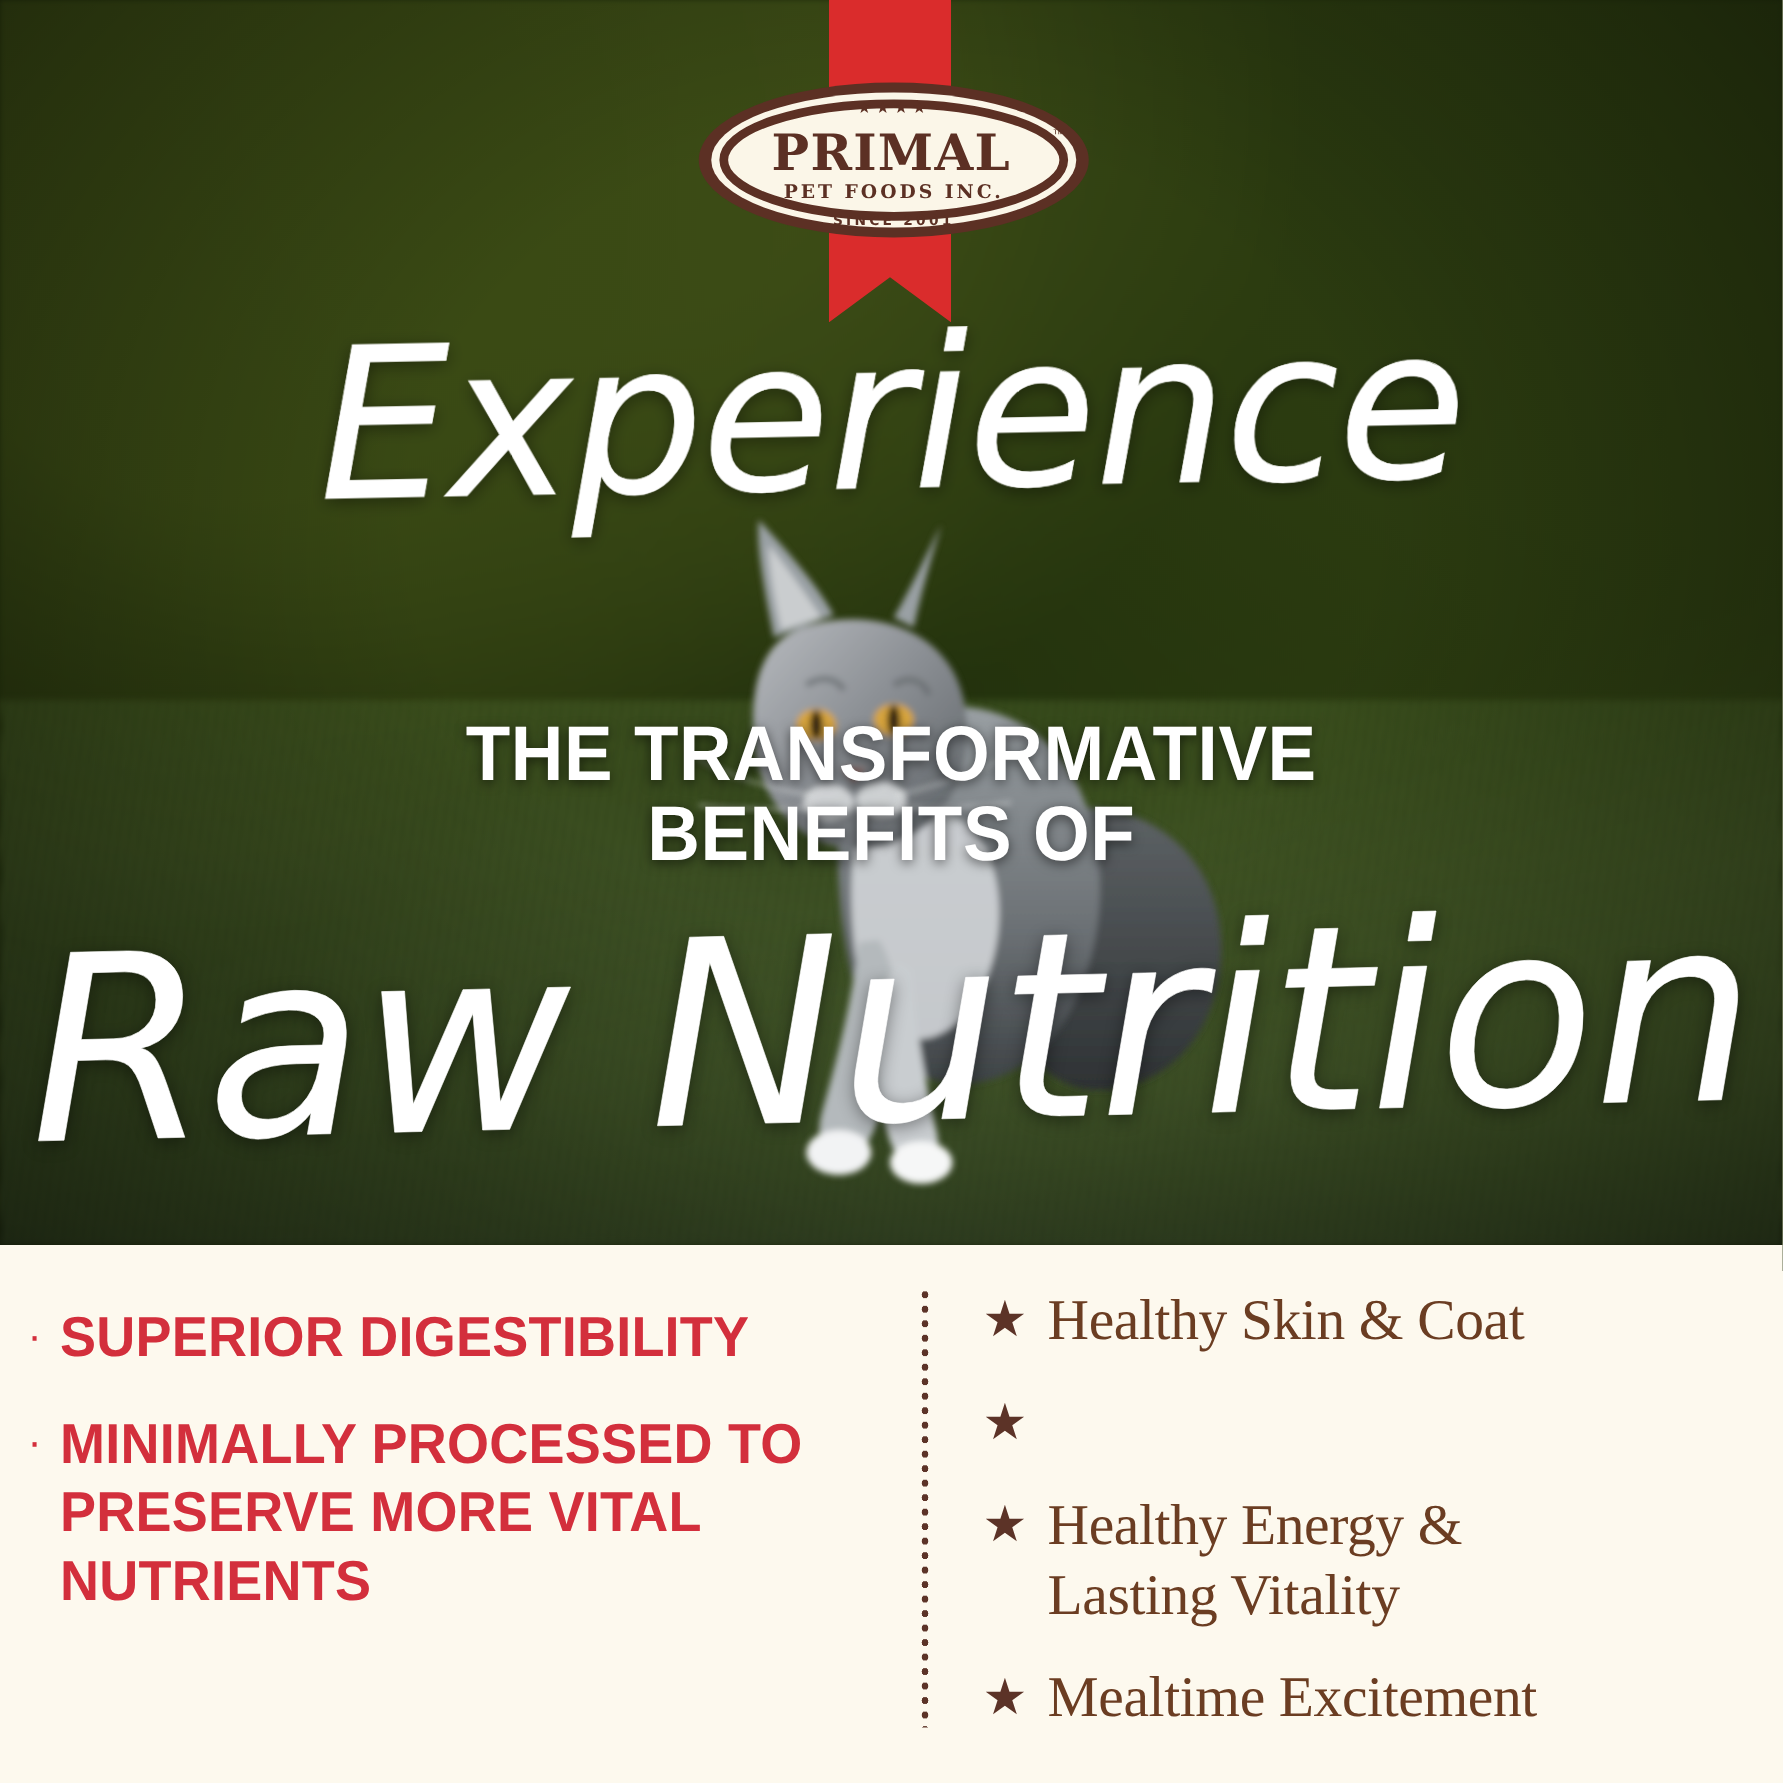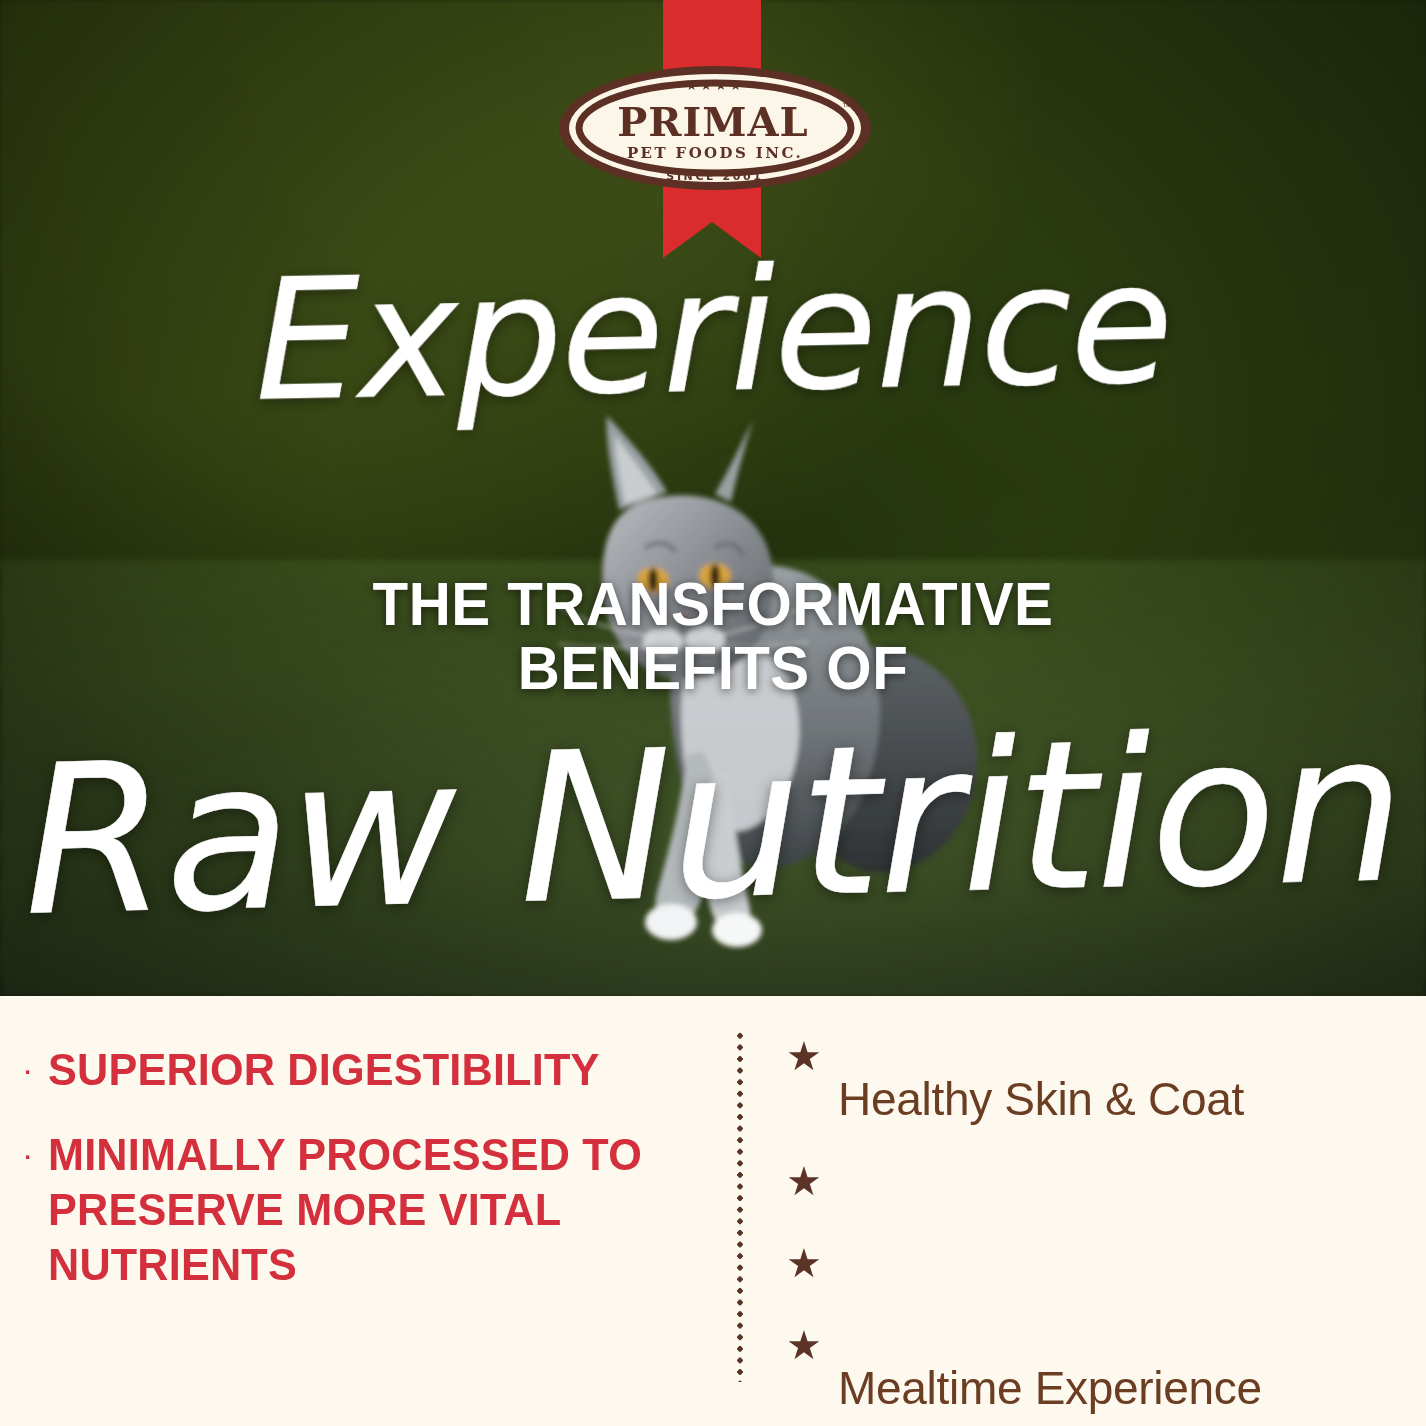--- a/index.html
+++ b/index.html
@@ -76,22 +76,22 @@
   .bullet-text{color:#D32F3C;font-family:"Liberation Sans", sans-serif;font-weight:bold;
     font-size:45px;line-height:55px;letter-spacing:.2px;transform:scaleX(.96);transform-origin:left center;}
 
   .divider{position:absolute;left:736px;top:34px;width:8px;height:352px;
     background-image:radial-gradient(circle, #5C3327 0 2.6px, rgba(0,0,0,0) 2.9px);
     background-size:8px 11.6px;background-repeat:repeat-y;}
 
   .col-right{position:absolute;left:786px;top:32px;width:620px;}
   .star-row{display:flex;align-items:flex-start;margin-bottom:26px;}
   .star-glyph{flex:0 0 auto;width:52px;color:#5C3327;font-size:40px;line-height:56px;}
-  .star-text{color:#6B3D22;font-family:Liberation Sans, sans-serif;font-weight:400;
-    font-size:46px;line-height:56px;letter-spacing:-.3px;margin-top:43px;}
+  .star-text{color:#6B3D22;font-family:Liberation Serif, serif;font-weight:400;
+    font-size:46px;line-height:56px;letter-spacing:-.3px;}
 </style>
 </head>
 <body>
 
 <div class="poster">
 
   <div class="hero">
     <div class="bg-foliage"></div>
     <div class="bg-grass"></div>
     <div class="bg-vignette"></div>
@@ -209,23 +209,25 @@
       <div class="col-right">
         <div class="star-row">
           <span class="star-glyph">★</span>
           <span class="star-text">Healthy Skin &amp; Coat</span>
         </div>
         <div class="star-row">
           <span class="star-glyph">★</span>
         </div>
         <div class="star-row">
           <span class="star-glyph">★</span>
-        </div>
-        <div class="star-row">
-          <span class="star-glyph">★</span>
-          <span class="star-text">Mealtime Experience</span>
+          <span class="star-text" style="white-space:pre-line">Healthy Energy &amp;
+Lasting Vitality</span>
+        </div>
+        <div class="star-row">
+          <span class="star-glyph">★</span>
+          <span class="star-text">Mealtime Excitement</span>
         </div>
       </div>
 
     </div>
   </div>
 
 </div>
 
 </body></html>

